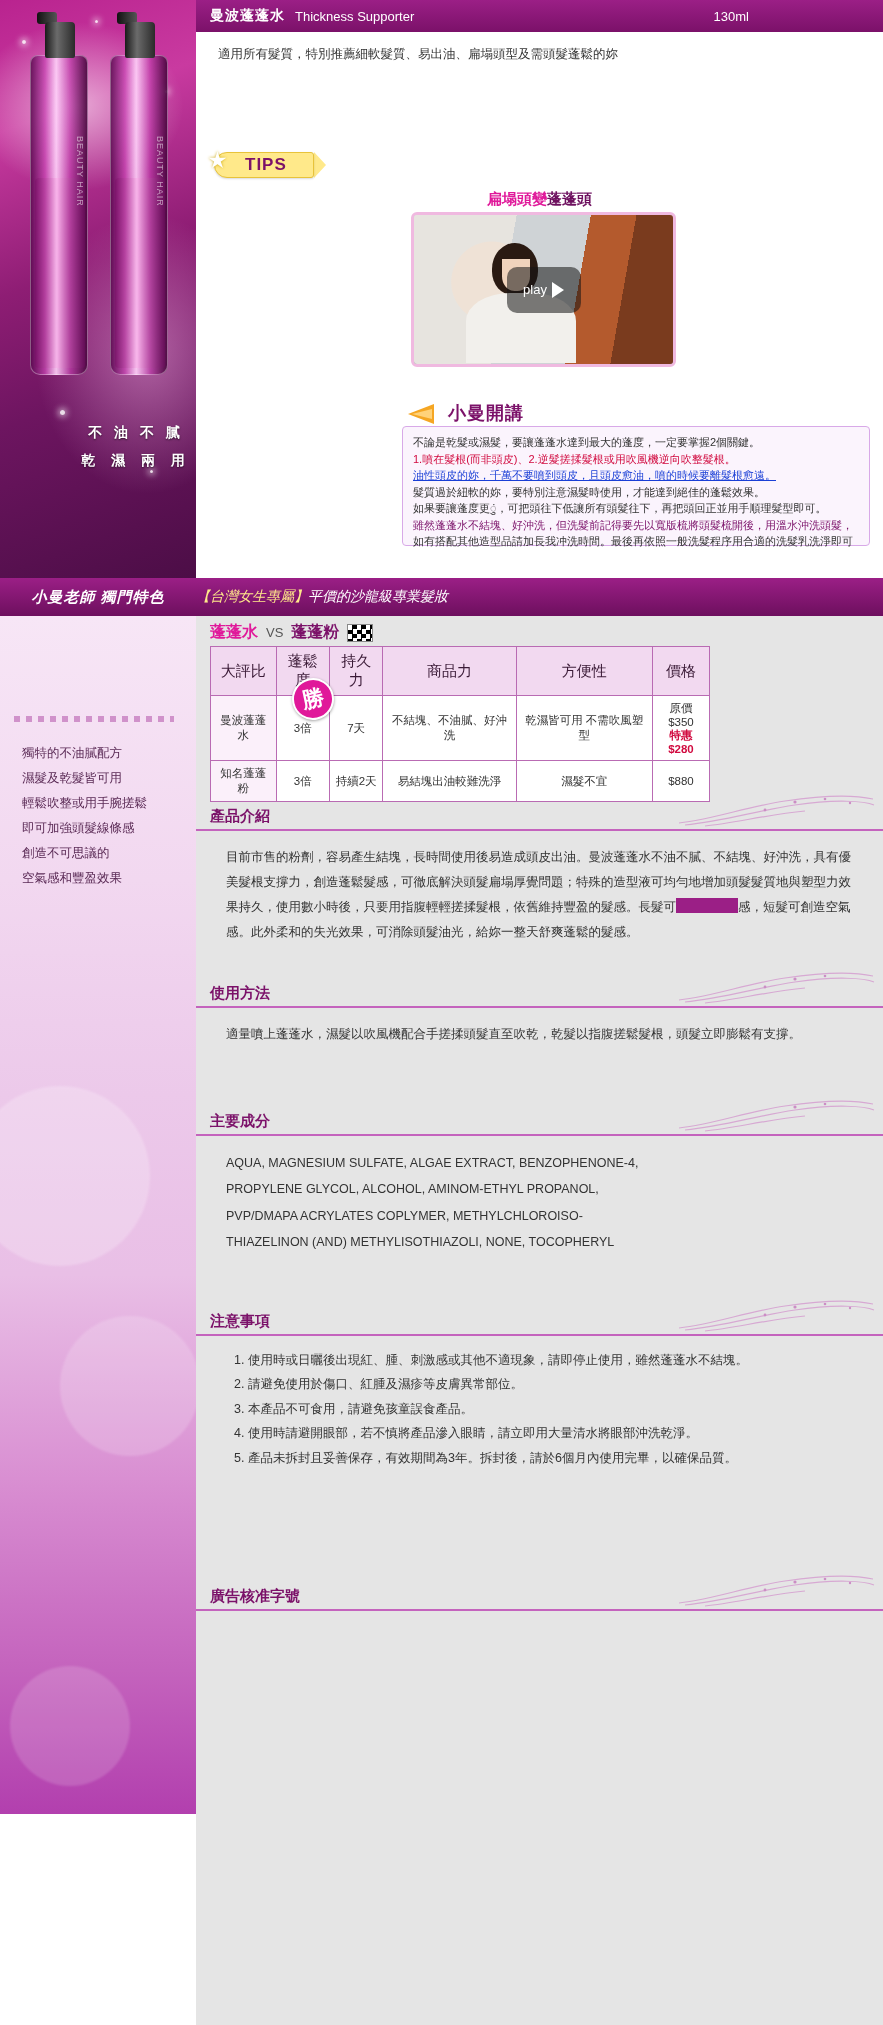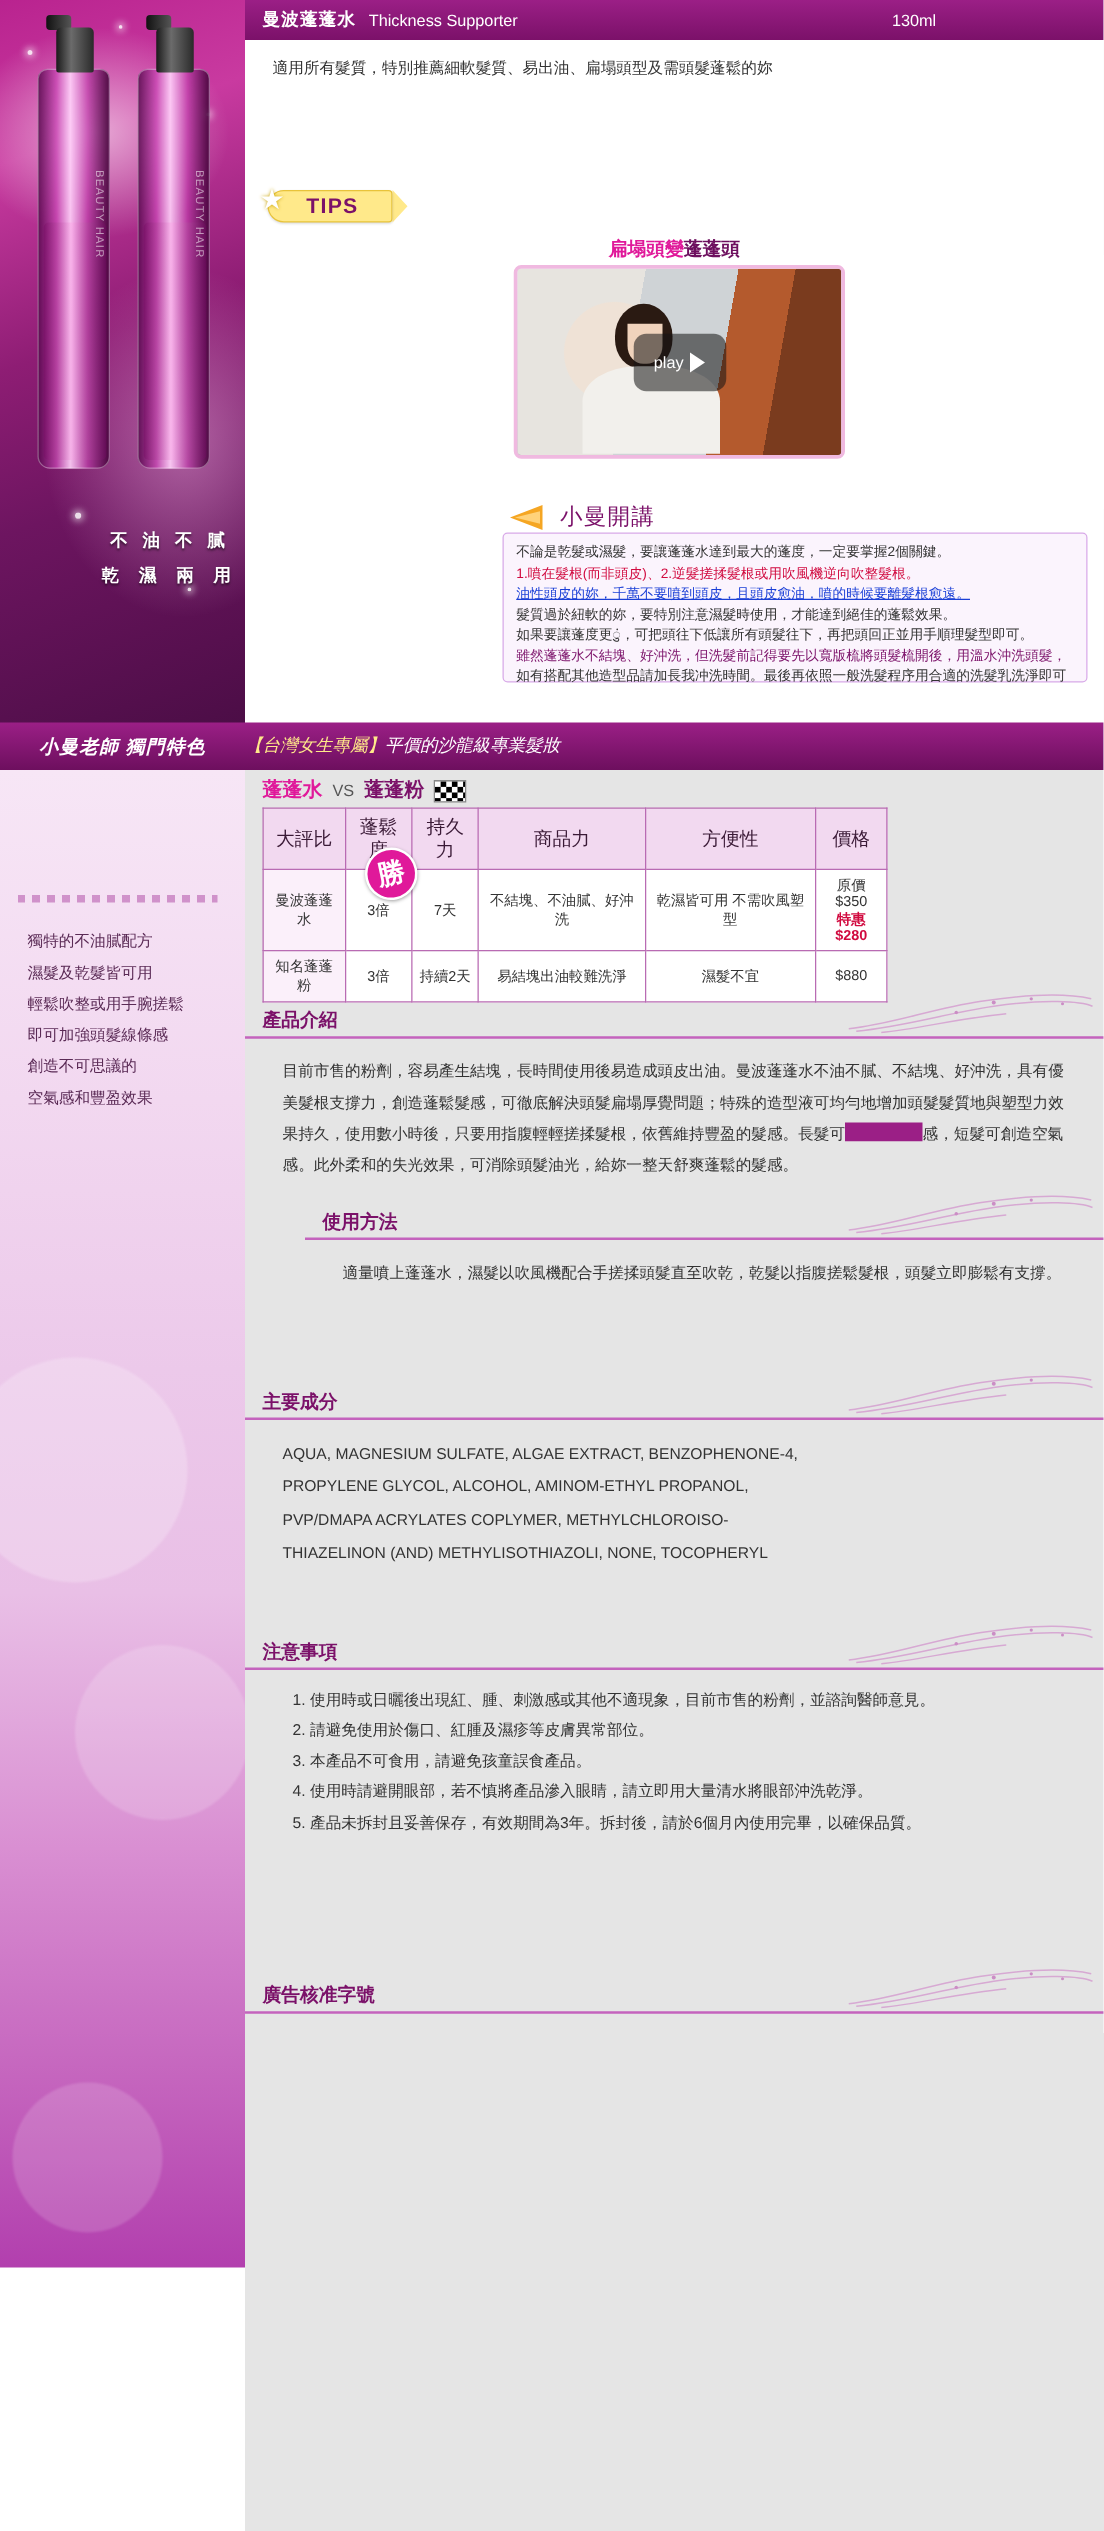--- a/index.html
+++ b/index.html
@@ -116,21 +116,21 @@
 
   
   .tip-header { position:absolute; left:212px; top:400px; display:flex; align-items:center; gap:6px; }
   .megaphone { width:34px; height:26px; position:relative; }
   .megaphone .cone {
     position:absolute; left:0; top:4px; width:0;height:0;
     border-right:26px solid #f5a623; border-top:10px solid transparent; border-bottom:10px solid transparent;
   }
   .megaphone .cone2 { position:absolute; left:4px; top:9px; width:0;height:0;
     border-right:20px solid #ffd27a; border-top:5px solid transparent; border-bottom:5px solid transparent; }
-  .tip-title { font-size:18px; font-weight:normal; color:#7b1169; letter-spacing:1px; }
+  .tip-title { font-size:18px; font-weight:bold; color:#7b1169; letter-spacing:1px; }
 
   .tip-box {
     position:absolute; left:206px; top:426px; width:468px; height:120px;
     background:#fbf4fd; border:1px solid #d8a9e8; border-radius:4px;
     padding:7px 10px; font-size:11px; line-height:1.5; color:#4b2247;
   }
   .tip-box .l-red { color:#d10a3f; }
   .tip-box .l-blue { color:#1a3fd6; text-decoration:underline; }
   .tip-box .l-purple { color:#7b1169; }
   .tip-box .l-dark { color:#333; }
@@ -375,21 +375,21 @@
               <circle cx="90" cy="17" r="1.4"></circle>
                 <circle cx="175" cy="10" r="1.2"></circle>
             </g>
           </svg>
         </div>
         <div class="sec-body">
           <span>目前市售的粉劑，容易產生結塊，長時間使用後易造成頭皮出油。曼波蓬蓬水不油不膩、不結塊、好沖洗，具有優美髮根支撐力，創造蓬鬆髮感，可徹底解決頭髮扁塌厚覺問題；特殊的造型液可均勻地增加頭髮髮質地與塑型力效果持久，使用數小時後，只要用指腹輕輕搓揉髮根，依舊維持豐盈的髮感。長髮可</span><span class="redact"></span><span>感，短髮可創造空氣感。此外柔和的失光效果，可消除頭髮油光，給妳一整天舒爽蓬鬆的髮感。</span>
         </div>
       </div>
 
-      <div class="sec" style="top:346px;padding-left:48px;">
+      <div class="sec" style="top:362px;">
         <div class="sec-head">
           <span class="label">使用方法</span>
           <svg class="swirl" viewBox="0 0 200 34">
             <g fill="none" stroke="#d59fd0" stroke-width="1.2">
               <path d="M4 30 C40 26, 70 14, 110 8 S180 2, 198 6"></path>
               <path d="M10 32 C50 28, 80 18, 120 12 S190 8, 199 12"></path>
               <path d="M30 33 C60 30, 90 22, 130 18"></path>
             </g>
             <g fill="#c77ec0">
               <circle cx="120" cy="9" r="1.6"></circle>
@@ -436,21 +436,21 @@
             <g fill="#c77ec0">
               <circle cx="120" cy="9" r="1.6"></circle>
                 <circle cx="150" cy="6" r="1.3"></circle>
               <circle cx="90" cy="17" r="1.4"></circle>
                 <circle cx="175" cy="10" r="1.2"></circle>
             </g>
           </svg>
         </div>
         <div class="sec-body" style="padding-top:12px;">
           <ol class="notes">
-            <li>使用時或日曬後出現紅、腫、刺激感或其他不適現象，目前市售的粉劑，並諮詢醫師意見。</li>
+            <li>使用時或日曬後出現紅、腫、刺激感或其他不適現象，請即停止使用，雖然蓬蓬水不結塊。</li>
             <li>請避免使用於傷口、紅腫及濕疹等皮膚異常部位。</li>
             <li>本產品不可食用，請避免孩童誤食產品。</li>
             <li>使用時請避開眼部，若不慎將產品滲入眼睛，請立即用大量清水將眼部沖洗乾淨。</li>
             <li>產品未拆封且妥善保存，有效期間為3年。拆封後，請於6個月內使用完畢，以確保品質。</li>
           </ol>
         </div>
       </div>
 
       <div class="sec" style="top:965px;">
         <div class="sec-head">

